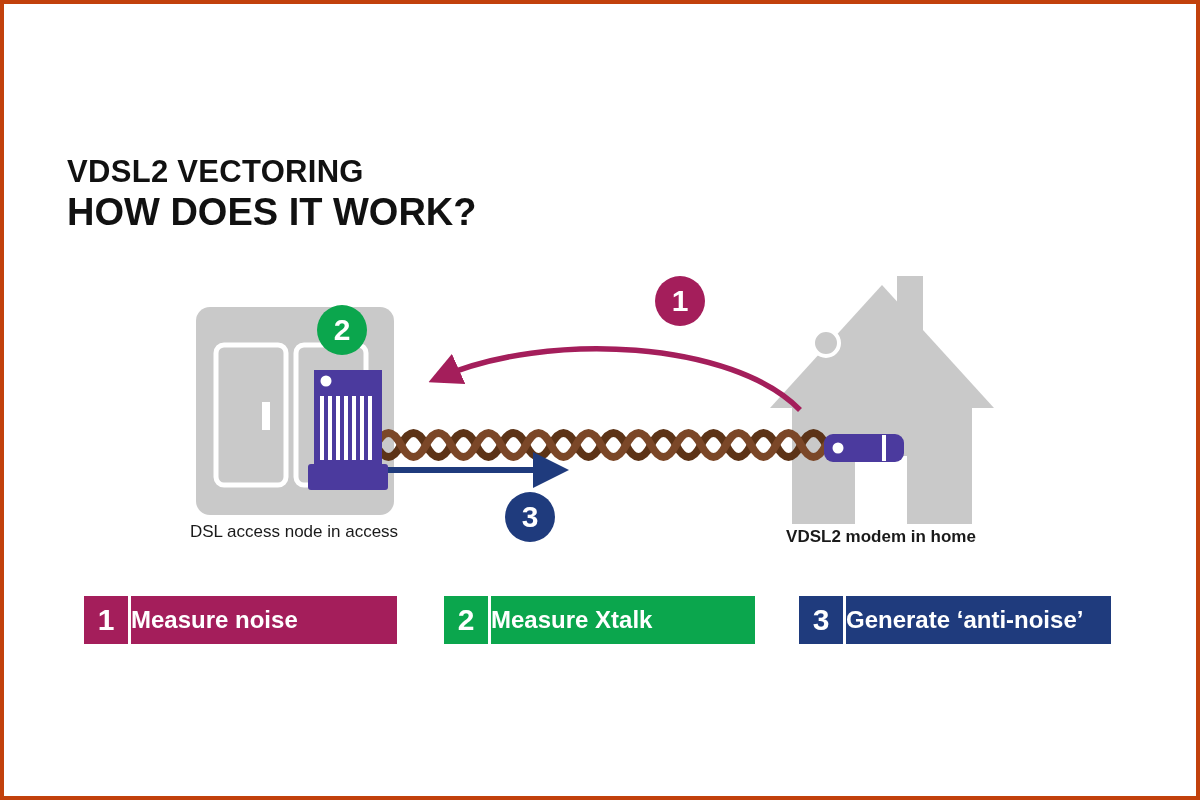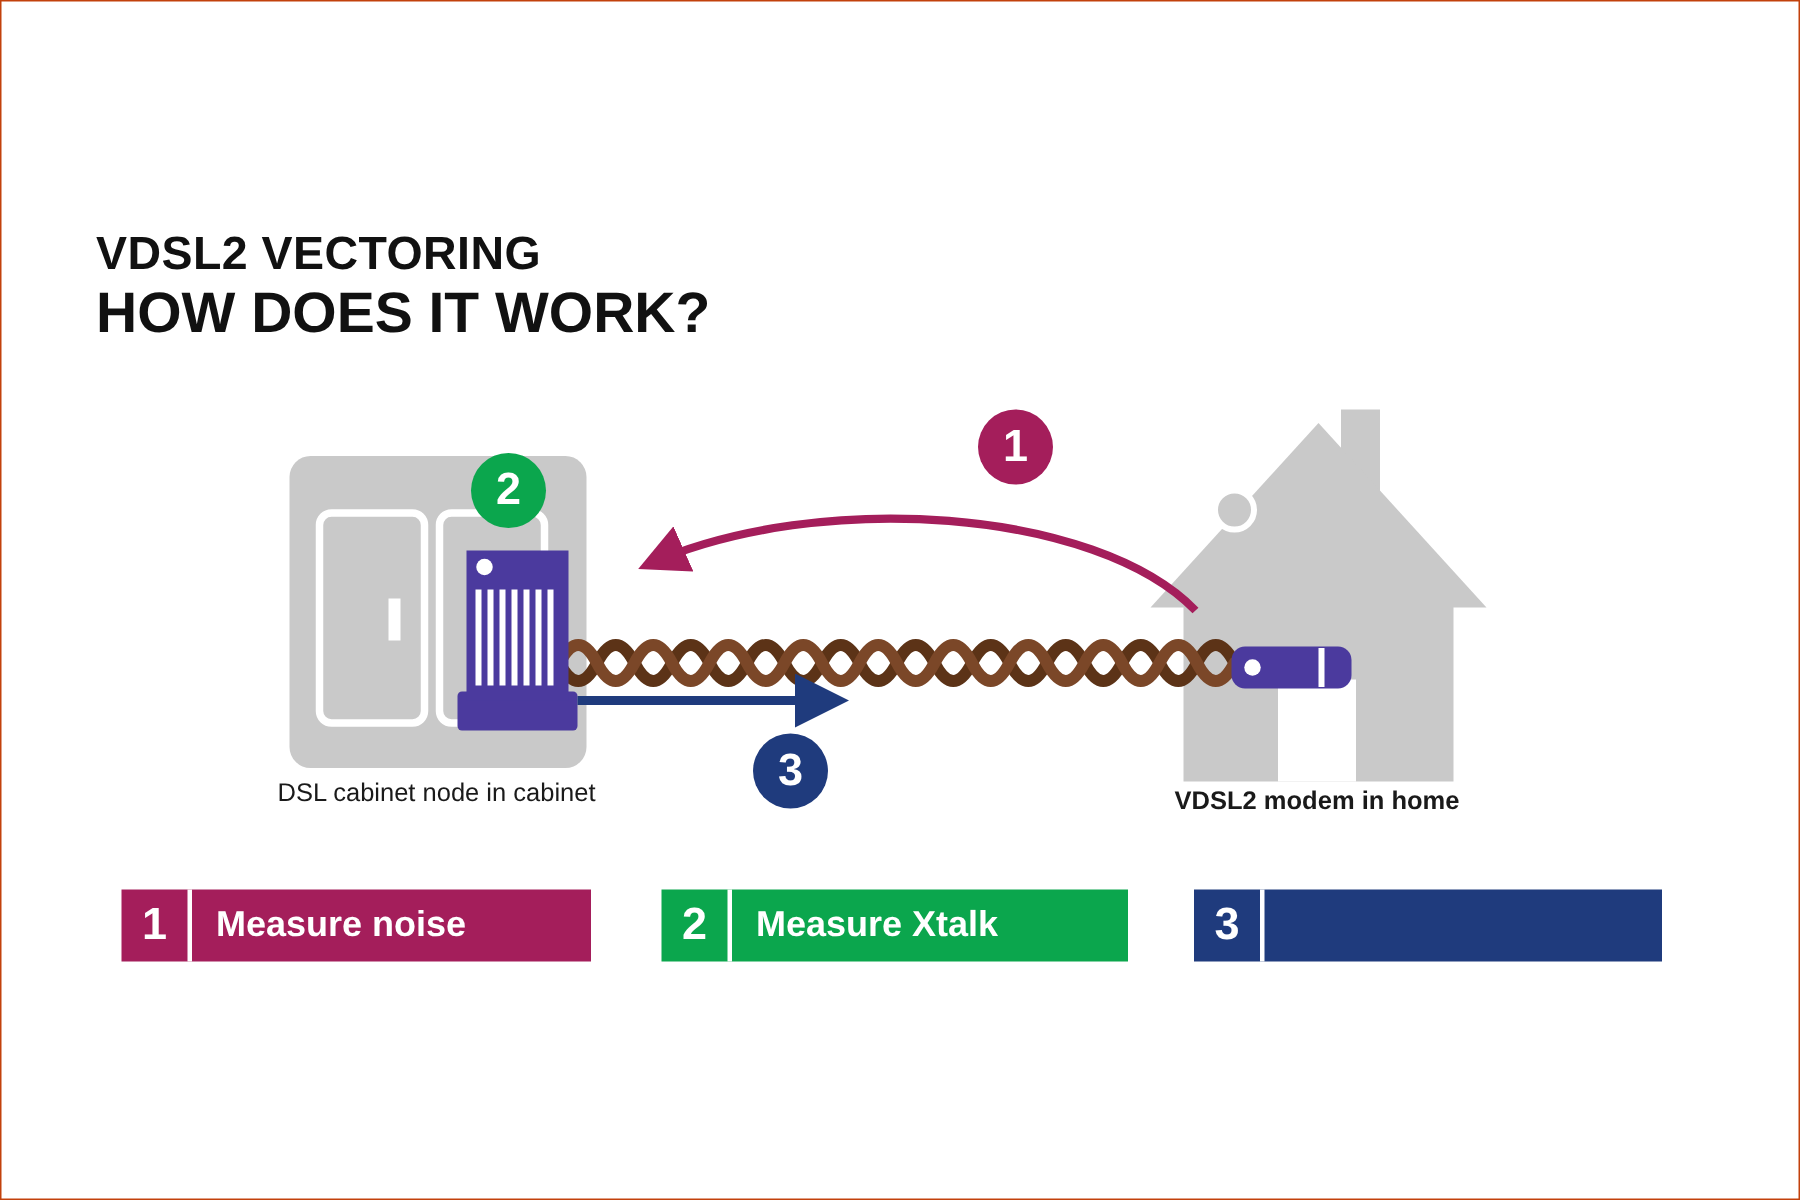--- a/index.html
+++ b/index.html
@@ -1,21 +1,21 @@
 <!DOCTYPE html>
 <html><head>
 <meta charset="utf-8">
 <style>
   html,body{margin:0;padding:0;background:#ffffff;}
   .canvas{
     position:relative;
     width:1200px;height:800px;
     background:#ffffff;
     box-sizing:border-box;
-    border:1px solid #c2410c;
+    border:4px solid #c2410c;
     overflow:hidden;
     font-family:"Liberation Sans", sans-serif;
   }
   
   .title{position:absolute;left:63px;top:148px;color:#111;}
   .title-line1{font-size:31px;font-weight:800;letter-spacing:.3px;line-height:40px;}
   .title-line2{font-size:38px;font-weight:700;line-height:40px;}
 
   
   .diagram{position:absolute;left:0;top:0;width:1200px;height:800px;}
@@ -44,21 +44,21 @@
   }
   .legend-1{left:80px;width:313px;background:#A41E5B;}
   .legend-2{left:440px;width:311px;background:#0BA64D;}
   .legend-3{left:795px;width:312px;background:#1F3B7D;}
   .legend-num{
     width:44px;display:flex;align-items:center;justify-content:center;
     font-size:30px;font-weight:bold;flex:0 0 auto;
   }
   .legend-divider{width:3px;background:#ffffff;flex:0 0 auto;}
   .legend-label{
-    display:flex;align-items:center;padding-left:16px;
+    display:flex;align-items:center;
     font-size:24px;font-weight:bold;white-space:nowrap;
   }
 </style>
 </head>
 <body>
 
 <div class="canvas">
 
   <div class="title">
     <div class="title-line1">VDSL2 VECTORING</div>
@@ -125,31 +125,32 @@
   <div class="badge badge-1">
     <span>1</span>
   </div>
   <div class="badge badge-2">
     <span>2</span>
   </div>
   <div class="badge badge-3">
     <span>3</span>
   </div>
 
-  <div class="caption caption-cabinet">DSL cabinet node in cabinet</div>
+  <div class="caption caption-cabinet">DSL access node in access</div>
   <div class="caption caption-home">VDSL2 modem in home</div>
 
   <div class="legend-bar legend-1">
     <div class="legend-num">1</div>
     <div class="legend-divider"></div>
     <div class="legend-label">Measure noise</div>
   </div>
   <div class="legend-bar legend-2">
     <div class="legend-num">2</div>
     <div class="legend-divider"></div>
     <div class="legend-label">Measure Xtalk</div>
   </div>
   <div class="legend-bar legend-3">
     <div class="legend-num">3</div>
     <div class="legend-divider"></div>
+    <div class="legend-label">Generate ‘anti-noise’</div>
   </div>
 
 </div>
 
 </body></html>

